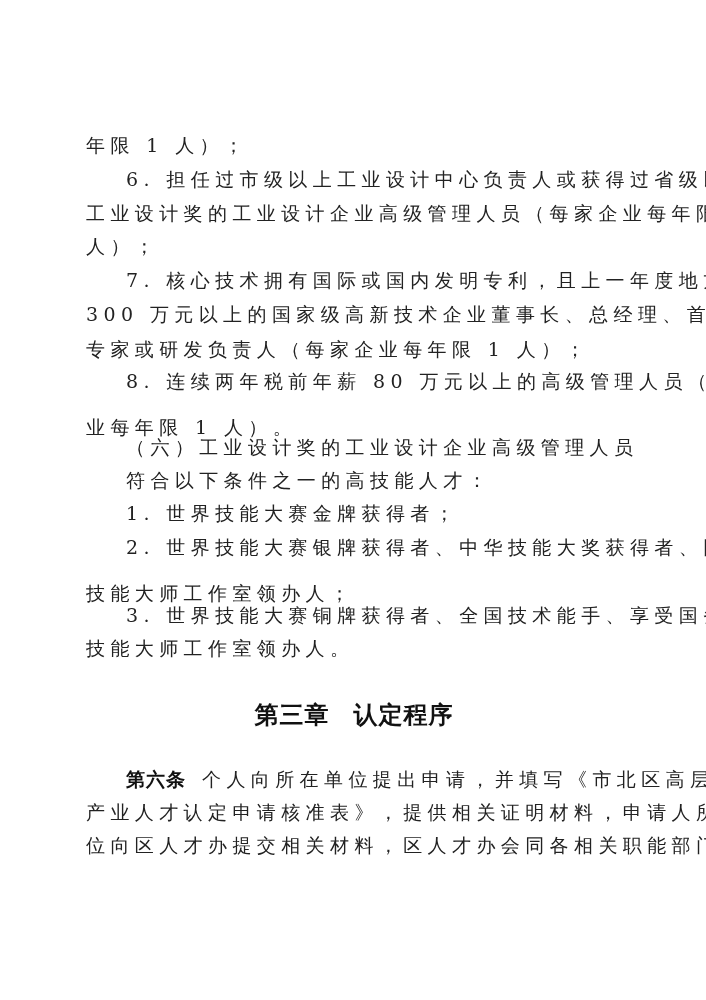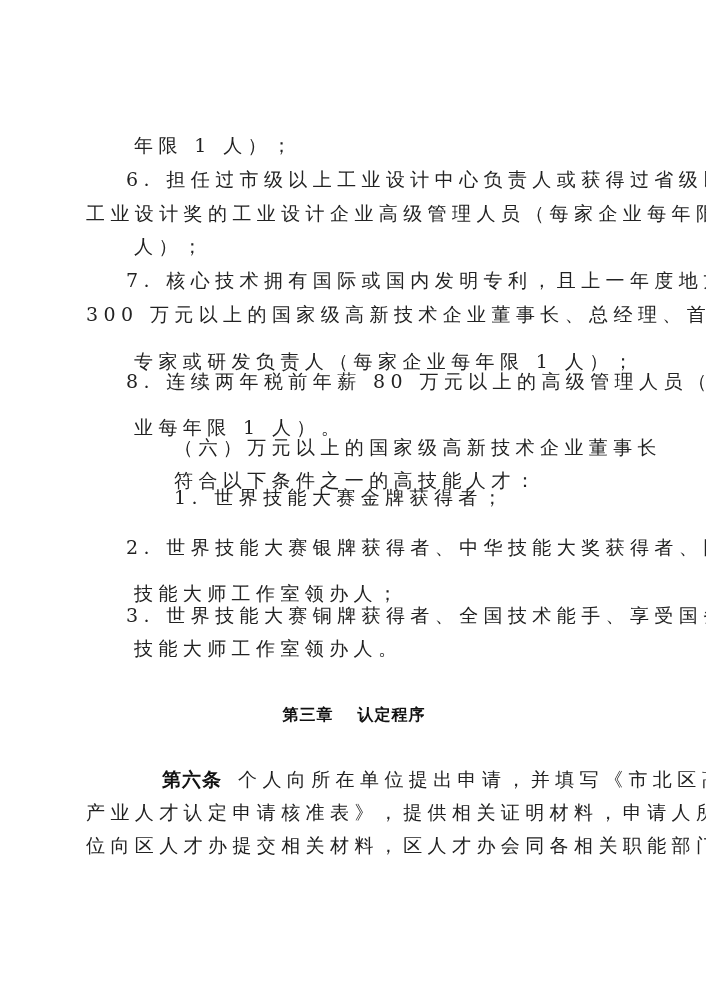--- a/index.html
+++ b/index.html
@@ -29,70 +29,68 @@
       font-size: 19px;
       line-height: 34px;
       white-space: nowrap;
       letter-spacing: 5.4px;
       text-align: justify;
       text-align-last: justify;
       color: #222;
     }
     .line.last {
       text-align-last: left;
-      margin-left: 48px;
     }
     .indent-inner {
       display: inline-block;
       width: 40px;
     }
     .heading {
       position: absolute;
       left: 0;
       width: 536px;
       text-align: center;
       font-family: "DejaVu Sans", "Liberation Sans", sans-serif;
       font-weight: bold;
-      font-size: 16px;
+      font-size: 24px;
       line-height: 34px;
       letter-spacing: 1px;
       color: #111;
     }
     .heading .gap {
       display: inline-block;
       width: 24px;
     }
     .bold-lead {
       font-family: "DejaVu Sans", "Liberation Sans", sans-serif;
       font-weight: bold;
       letter-spacing: 1px;
       color: #111;
-      margin-left: 36px;
     }
     .lead-gap {
       display: inline-block;
       width: 16px;
     }
   </style>
 </head>
 <body>
 
 <div class="page">
   <div class="line last" style="top:0px;"><span>年限 1 人）；</span></div>
   <div class="line" style="top:34px;"><span class="indent-inner"></span><span>6. 担任过市级以上工业设计中心负责人或获得过省级以上</span></div>
   <div class="line" style="top:68px;"><span>工业设计奖的工业设计企业高级管理人员（每家企业每年限 1</span></div>
   <div class="line last" style="top:101px;"><span>人）；</span></div>
   <div class="line" style="top:135px;"><span class="indent-inner"></span><span>7. 核心技术拥有国际或国内发明专利，且上一年度地方税收</span></div>
   <div class="line" style="top:169px;"><span>300 万元以上的国家级高新技术企业董事长、总经理、首席技术</span></div>
-  <div class="line last" style="top:216px;"><span>专家或研发负责人（每家企业每年限 1 人）；</span></div>
+  <div class="line last" style="top:204px;"><span>专家或研发负责人（每家企业每年限 1 人）；</span></div>
   <div class="line" style="top:236px;"><span class="indent-inner"></span><span>8. 连续两年税前年薪 80 万元以上的高级管理人员（每家企</span></div>
   <div class="line last" style="top:282px;"><span>业每年限 1 人）。</span></div>
-  <div class="line last" style="top:302px;"><span class="indent-inner"></span><span>（六）万元以上的国家级高新技术企业董事长</span></div>
+  <div class="line last" style="top:302px;"><span class="indent-inner"></span><span>（六）工业设计奖的工业设计企业高级管理人员</span></div>
   <div class="line last" style="top:335px;"><span class="indent-inner"></span><span>符合以下条件之一的高技能人才：</span></div>
-  <div class="line last" style="top:352px;"><span class="indent-inner"></span><span>1. 世界技能大赛金牌获得者；</span></div>
+  <div class="line last" style="top:368px;"><span class="indent-inner"></span><span>1. 世界技能大赛金牌获得者；</span></div>
   <div class="line" style="top:402px;"><span class="indent-inner"></span><span>2. 世界技能大赛银牌获得者、中华技能大奖获得者、国家级</span></div>
   <div class="line last" style="top:448px;"><span>技能大师工作室领办人；</span></div>
   <div class="line" style="top:470px;"><span class="indent-inner"></span><span>3. 世界技能大赛铜牌获得者、全国技术能手、享受国务院特</span></div>
   <div class="line last" style="top:503px;"><span>技能大师工作室领办人。</span></div>
 
   <div class="heading" style="top:570px;">
     <span>第三章</span><span class="gap"></span><span>认定程序</span>
   </div>
 
   <div class="line" style="top:634px;"><span class="indent-inner"></span><span class="bold-lead">第六条</span><span class="lead-gap"></span><span>个人向所在单位提出申请，并填写《市北区高层次</span></div>

